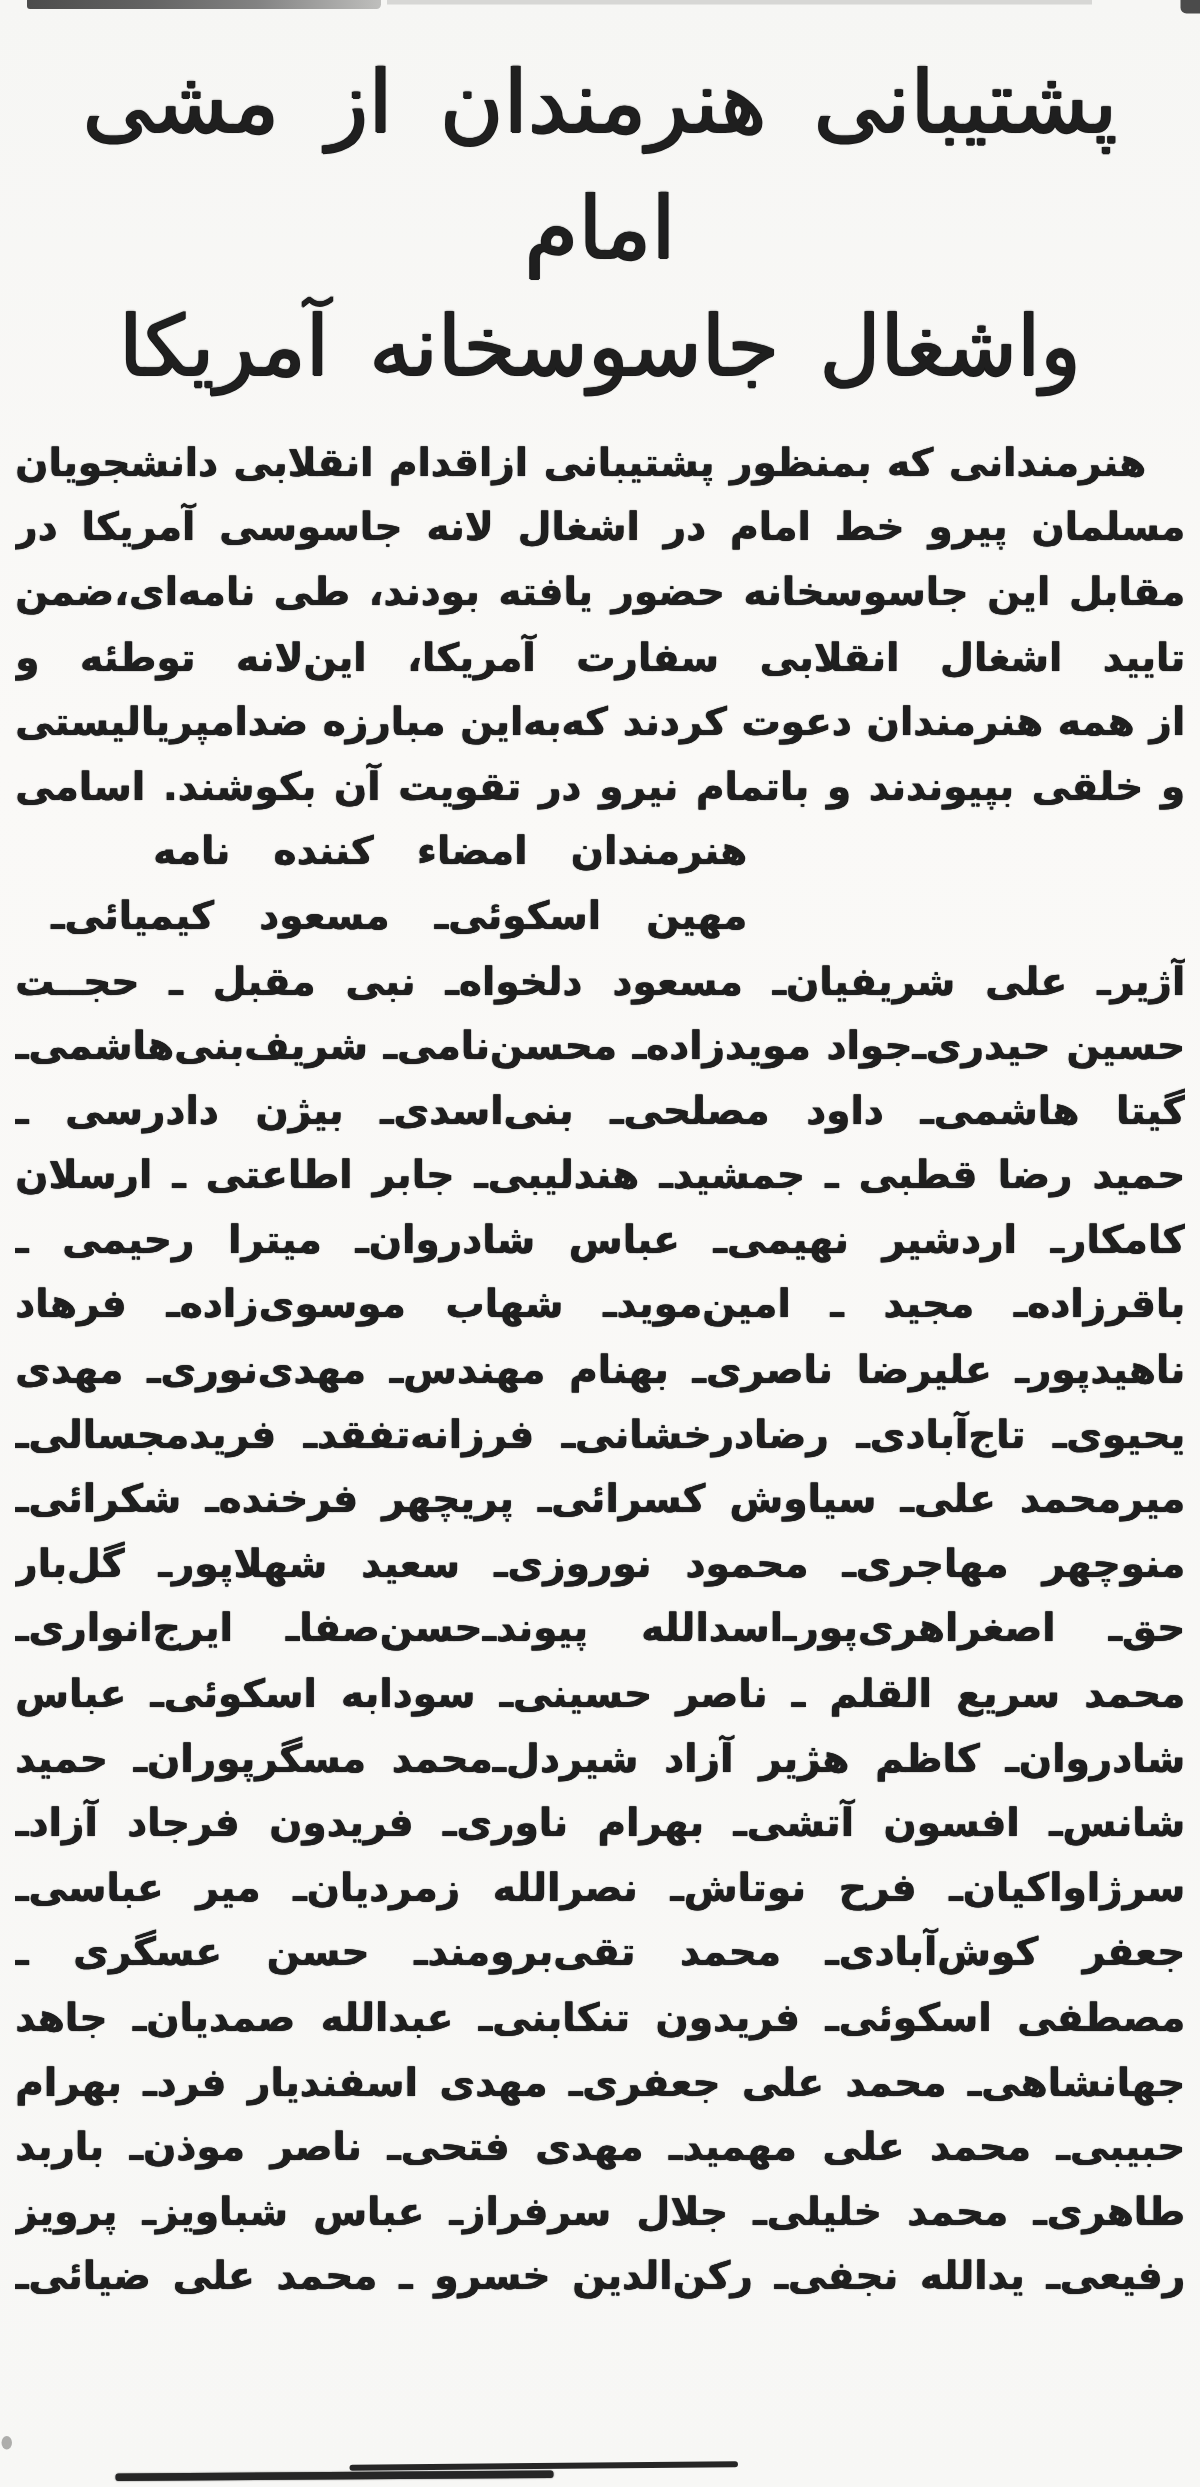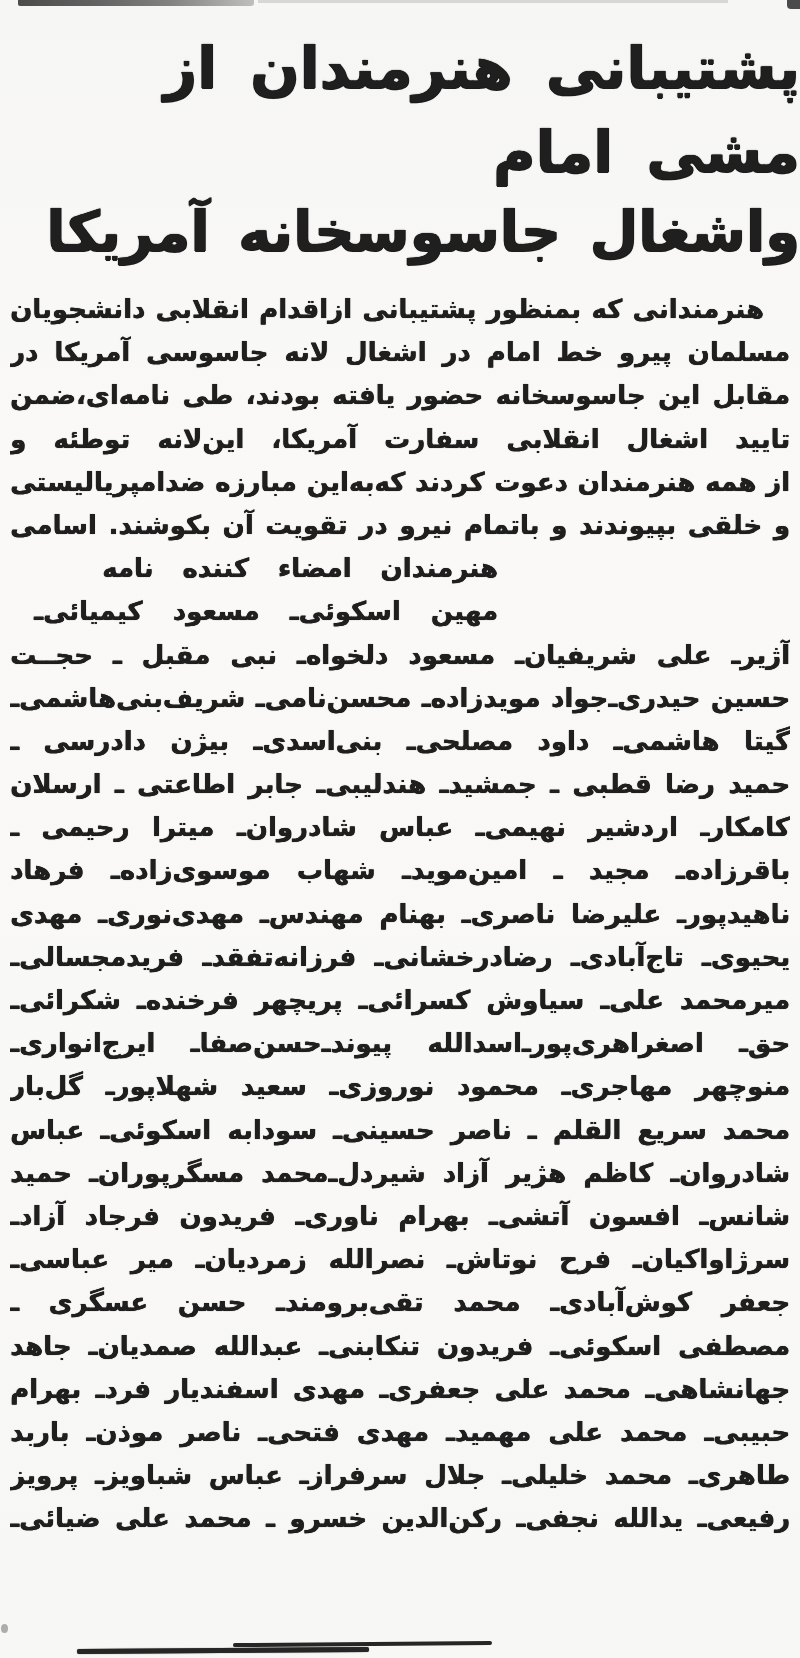--- a/index.html
+++ b/index.html
@@ -9,22 +9,22 @@
     margin:0 auto;
     background:#f8f8f6;
     background-image:linear-gradient(180deg, #f6f6f4 0%, #faf9f7 30%, #f7f7f5 100%);
     font-family:"DejaVu Sans", sans-serif;
     direction:rtl;
     color:#1f1f1f;
     overflow:hidden;
   }
   .headline{
     margin:0;
-    text-align:right;
-    font-weight:700;
+    text-align:center;
+    font-weight:400;
     letter-spacing:0.5px;
     filter:blur(0.3px);
     text-shadow:0 0 1.3px rgba(20,20,20,.9), .7px 0 0 currentColor, -.7px 0 0 currentColor, 0 .5px 0 currentColor;
   }
   .headline.l1{font-size:58px;line-height:84px;margin-top:26px;word-spacing:13px;}
   .headline.l2{font-size:56px;line-height:76px;word-spacing:9px;}
   .textblock{
     padding:0 10px;
     margin-top:18px;
     filter:blur(0.25px);
@@ -89,22 +89,22 @@
     <div class="tline deep">مهین اسکوئی‌ـ مسعود کیمیائی‌ـ شراره ـ مهرین‌فرـ</div>
     <div class="tline">آژیرـ علی شریفیان‌ـ مسعود دلخواه‌ـ نبی مقبل ـ حجــت</div>
     <div class="tline">حسین حیدری‌ـ‌جواد مویدزاده‌ـ محسن‌نامی‌ـ شریف‌بنی‌هاشمی‌ـ</div>
     <div class="tline">گیتا هاشمی‌ـ داود مصلحی‌ـ بنی‌اسدی‌ـ بیژن دادرسی ـ</div>
     <div class="tline">حمید رضا قطبی ـ جمشیدـ هندلیبی‌ـ جابر اطاعتی ـ ارسلان</div>
     <div class="tline">کامکارـ اردشیر نهیمی‌ـ عباس شادروان‌ـ میترا رحیمی ـ</div>
     <div class="tline">باقرزاده‌ـ مجید ـ امین‌مویدـ شهاب موسوی‌زاده‌ـ فرهاد</div>
     <div class="tline">ناهیدپورـ علیرضا ناصری‌ـ بهنام مهندس‌ـ مهدی‌نوری‌ـ مهدی</div>
     <div class="tline">یحیوی‌ـ تاج‌آبادی‌ـ رضادرخشانی‌ـ فرزانه‌تفقدـ فریدمجسالی‌ـ</div>
     <div class="tline">میرمحمد علی‌ـ سیاوش کسرائی‌ـ پریچهر فرخنده‌ـ شکرائی‌ـ</div>
+    <div class="tline">منوچهر مهاجری‌ـ محمود نوروزی‌ـ سعید شهلاپورـ گل‌بار</div>
     <div class="tline">حق‌ـ اصغراهری‌پورـ‌اسدالله پیوندـ‌حسن‌صفاـ ایرج‌انواری‌ـ</div>
-    <div class="tline">منوچهر مهاجری‌ـ محمود نوروزی‌ـ سعید شهلاپورـ گل‌بار</div>
     <div class="tline">محمد سریع القلم ـ ناصر حسینی‌ـ سودابه اسکوئی‌ـ عباس</div>
     <div class="tline">شادروان‌ـ کاظم هژیر آزاد شیردل‌ـ‌محمد مسگرپوران‌ـ حمید</div>
     <div class="tline">شانس‌ـ افسون آتشی‌ـ بهرام ناوری‌ـ فریدون فرجاد آزادـ</div>
     <div class="tline">سرژاواکیان‌ـ فرح نوتاش‌ـ نصرالله زمردیان‌ـ میر عباسی‌ـ</div>
     <div class="tline">جعفر کوش‌آبادی‌ـ محمد تقی‌برومندـ حسن عسگری ـ</div>
     <div class="tline">مصطفی اسکوئی‌ـ فریدون تنکابنی‌ـ عبدالله صمدیان‌ـ جاهد</div>
     <div class="tline">جهانشاهی‌ـ محمد علی جعفری‌ـ مهدی اسفندیار فردـ بهرام</div>
     <div class="tline">حبیبی‌ـ محمد علی مهمیدـ مهدی فتحی‌ـ ناصر موذن‌ـ باربد</div>
     <div class="tline">طاهری‌ـ محمد خلیلی‌ـ جلال سرفرازـ عباس شباویزـ پرویز</div>
     <div class="tline">رفیعی‌ـ یدالله نجفی‌ـ رکن‌الدین خسرو ـ محمد علی ضیائی‌ـ</div>

